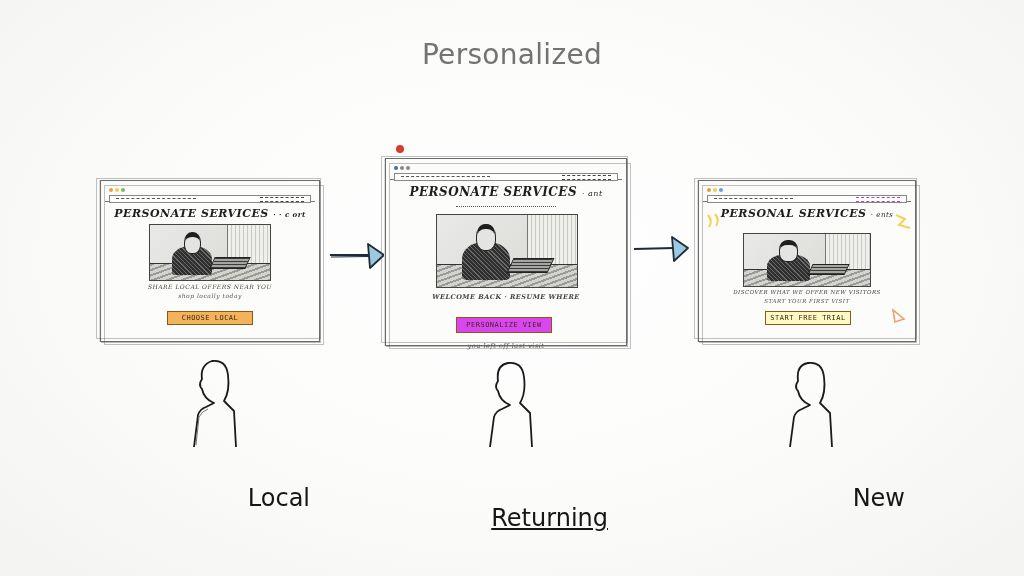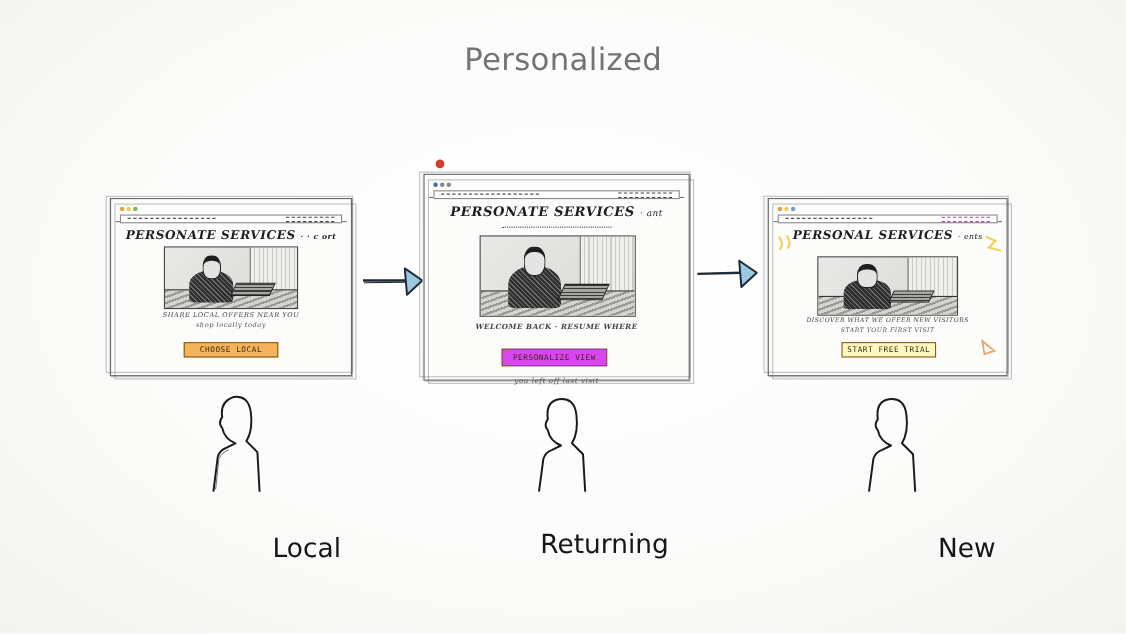--- a/index.html
+++ b/index.html
@@ -213,14 +213,14 @@
 
 <svg class="person-sil" width="70" height="100" viewBox="0 0 70 100" style="left:472px; top:355px;">
   <path d="M18 92 L22 62 Q24 56 30 54 L38 50 Q28 46 26 36 Q22 32 26 26 Q24 10 36 8 Q50 6 52 22 Q54 38 48 48 Q54 54 58 58 L60 92" stroke="#1a1a1a" stroke-width="1.8" fill="none" stroke-linejoin="round"></path>
 </svg>
 
 <svg class="person-sil" width="70" height="100" viewBox="0 0 70 100" style="left:772px; top:355px;">
   <path d="M18 92 L22 62 Q24 56 30 54 L38 50 Q28 46 26 36 Q22 32 26 26 Q24 10 36 8 Q50 6 52 22 Q54 38 48 48 Q54 54 58 58 L60 92" stroke="#1a1a1a" stroke-width="1.8" fill="none" stroke-linejoin="round"></path>
 </svg>
 
 <div class="label" style="left:110px; top:484px;">Local</div>
-<div class="label" style="left:408px; top:481px;">Returning</div>
+<div class="label" style="left:408px; top:504px;text-decoration:underline;">Returning</div>
 <div class="label" style="left:705px; top:484px;">New</div>
 
 </body></html>

